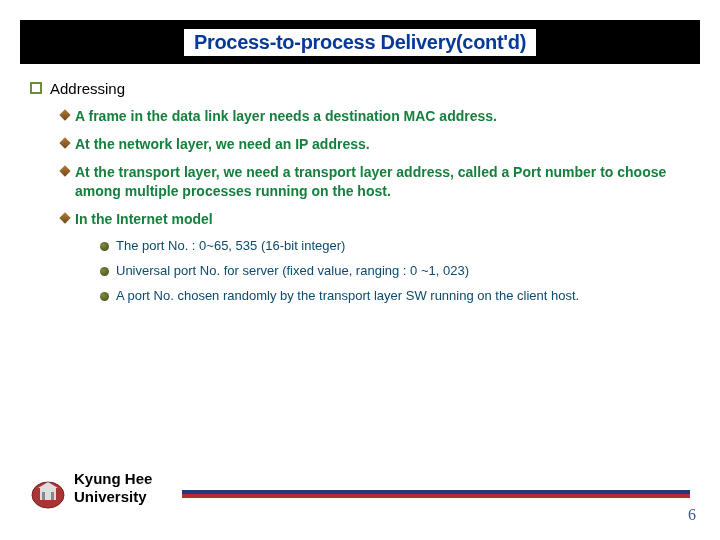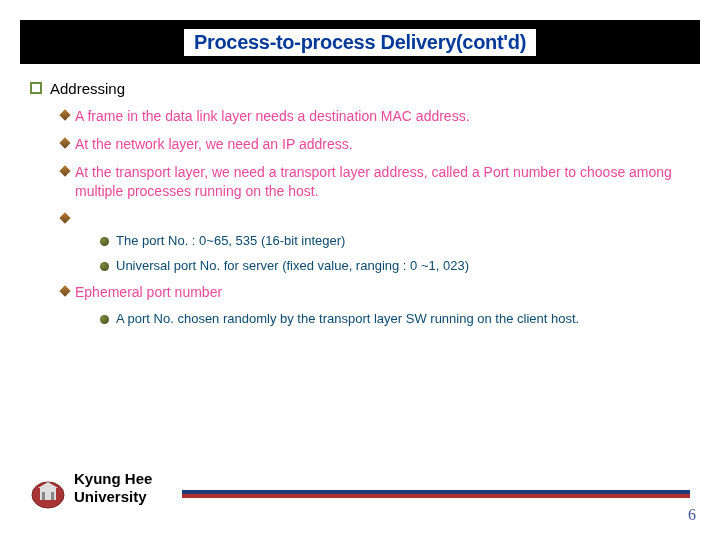--- a/index.html
+++ b/index.html
@@ -73,23 +73,23 @@
     content: "";
     position: absolute;
     top: 1px;
     left: 1px;
     width: 8px;
     height: 8px;
     transform: rotate(45deg);
     background: linear-gradient(135deg, #b77b36 0%, #6b4a1e 100%);
   }
   .level1 .text {
-    font-weight: normal;
+    font-weight: bold;
     font-size: 14px;
-    color: #ec4899;
+    color: #15803d;
     line-height: 1.3;
   }
   .level2 {
     display: flex;
     align-items: flex-start;
     margin-left: 70px;
     margin-bottom: 8px;
   }
   .level2 .disc {
     width: 9px;
@@ -178,37 +178,34 @@
     <span class="text">At the network layer, we need an IP address.</span>
   </div>
 
   <div class="level1">
     <span class="diamond"></span>
     <span class="text">At the transport layer, we need a transport layer address, called a Port number to choose among multiple processes running on the host.</span>
   </div>
 
   <div class="level1">
     <span class="diamond"></span>
+    <span class="text">In the Internet model</span>
   </div>
 
   <div class="level2">
     <span class="disc"></span>
     <span class="text">The port No.  :  0~65, 535  (16-bit integer)</span>
   </div>
 
 
   <div class="level2">
     <span class="disc"></span>
     <span class="text">Universal port No. for server  (fixed value, ranging : 0 ~1, 023)</span>
   </div>
 
-  <div class="level1">
-    <span class="diamond"></span>
-    <span class="text">Ephemeral port number</span>
-  </div>
 
   <div class="level2">
     <span class="disc"></span>
     <span class="text">A port No. chosen randomly by the transport layer SW running on the client host.</span>
   </div>
 
 </div>
 
 <div class="footer">
   <svg class="uni-logo" viewBox="0 0 36 30">

